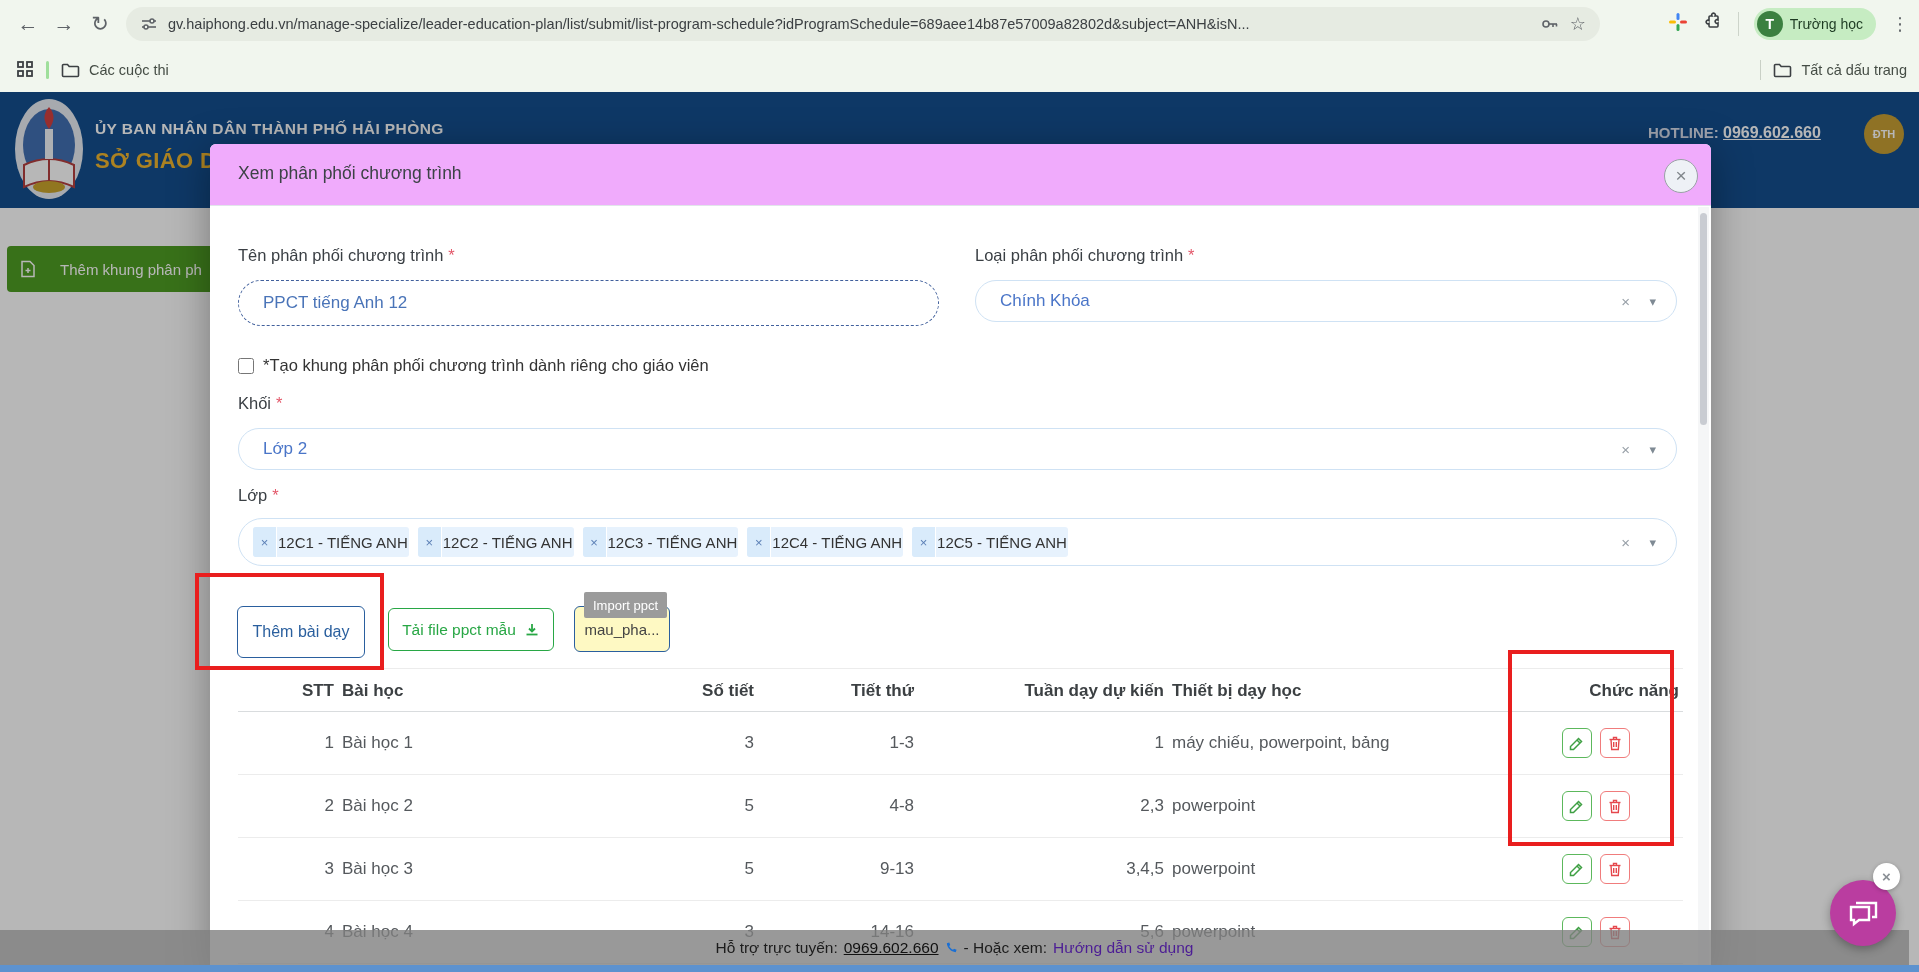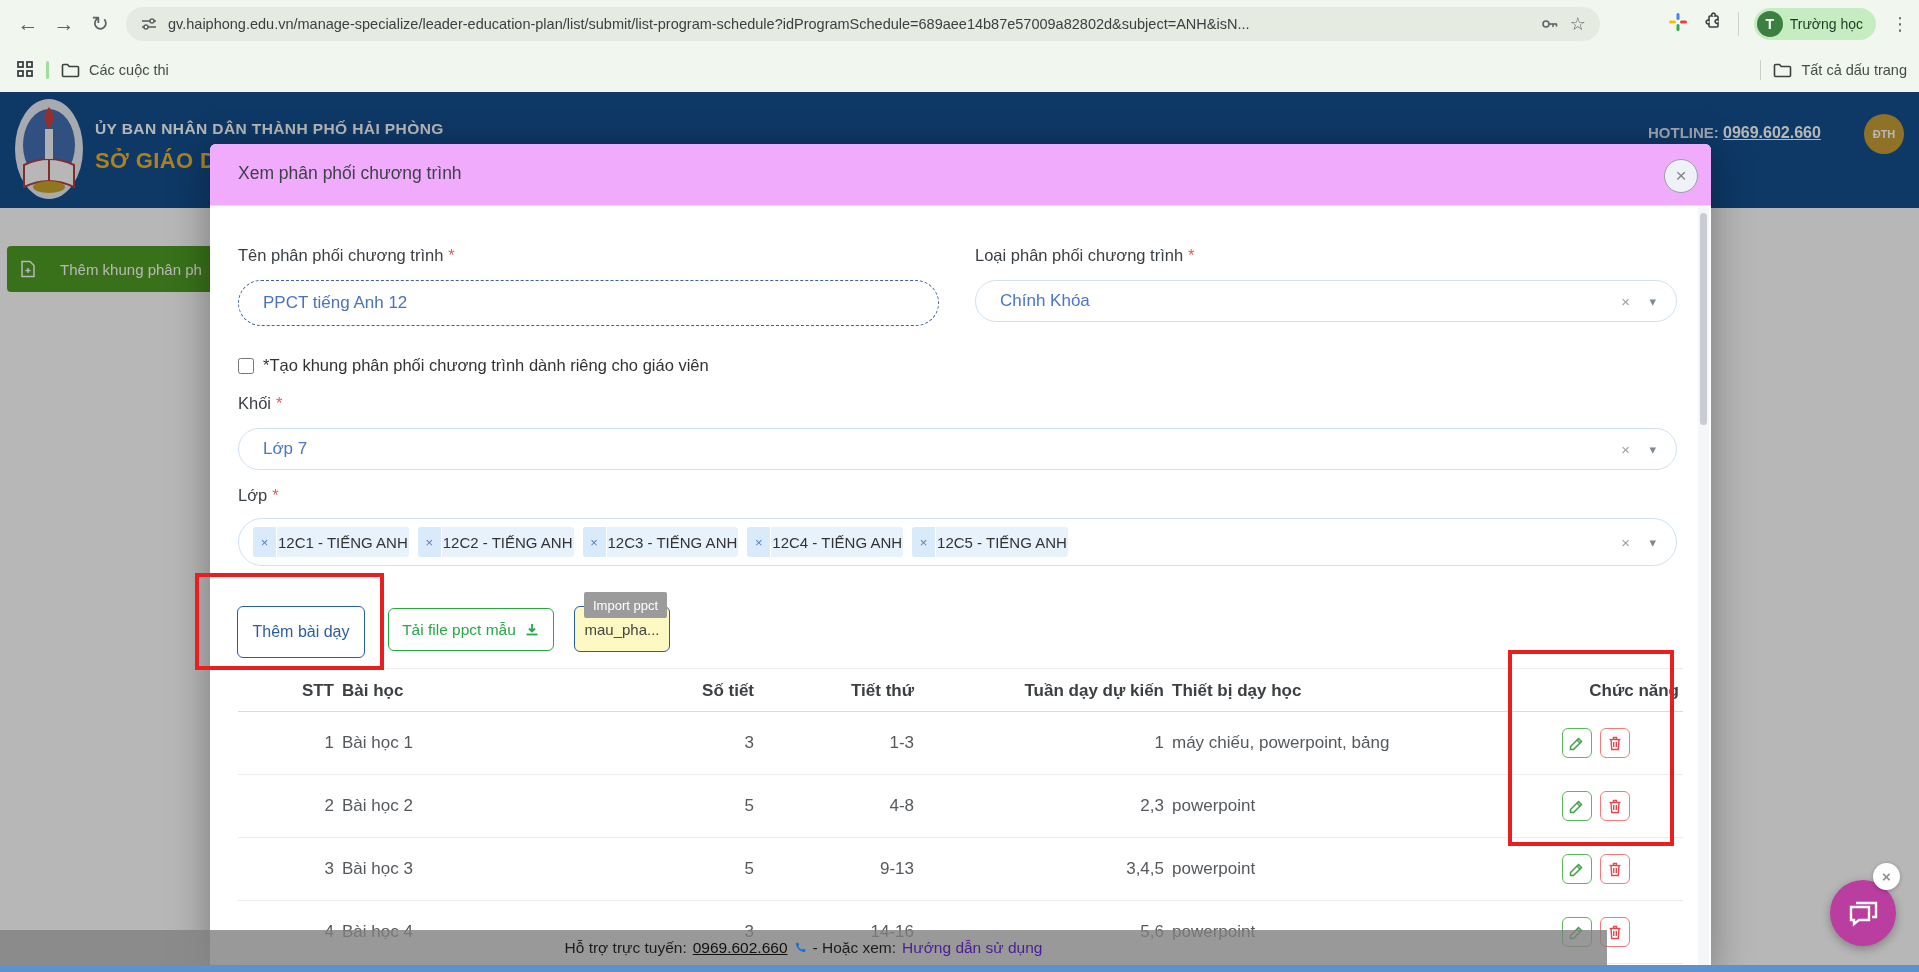--- a/index.html
+++ b/index.html
@@ -75,21 +75,21 @@
   .icon-btn.edit{border-color:#5cb85c;}
   .icon-btn.del{border-color:#f07c7c;}
   .scrolltrack{position:absolute;left:1488px;top:63px;width:11px;height:765px;background:#f5f6f7;}
   .scrollthumb{position:absolute;left:2px;top:6px;width:7px;height:212px;background:#c9ccd2;border-radius:4px;cursor:pointer;}
 
   
   .rect1{position:absolute;left:195px;top:573px;width:189px;height:97px;border:4px solid #e91e1e;z-index:30;}
   .rect2{position:absolute;left:1508px;top:650px;width:166px;height:196px;border:4px solid #e91e1e;z-index:30;}
 
   
-  .footer{position:absolute;left:0;top:930px;width:1607px;height:35px;background:rgba(128,128,128,.80);z-index:40;display:flex;align-items:center;justify-content:center;gap:6px;font-size:15.5px;color:#1c1c1c;}
+  .footer{position:absolute;left:0;top:930px;width:1909px;height:35px;background:rgba(128,128,128,.80);z-index:40;display:flex;align-items:center;justify-content:center;gap:6px;font-size:15.5px;color:#1c1c1c;}
   .footer .phone{color:#111;text-decoration:underline;cursor:pointer;}
   .footer .guide{color:#4c1d95;cursor:pointer;text-align:right;}
   .bluestrip{position:absolute;left:0;top:965px;width:1919px;height:7px;background:#5d92cf;z-index:40;}
 
   
   .chat{position:absolute;left:1830px;top:880px;width:66px;height:66px;border-radius:50%;background:#ba3da0;z-index:50;display:flex;align-items:center;justify-content:center;cursor:pointer;box-shadow:0 3px 10px rgba(0,0,0,.3);}
   .chat-close{position:absolute;left:1873px;top:863px;width:27px;height:27px;border-radius:50%;background:#fff;color:#8b9096;font-size:15px;font-weight:bold;display:flex;align-items:center;justify-content:center;z-index:51;cursor:pointer;box-shadow:0 1px 4px rgba(0,0,0,.25);}
 </style>
 </head>
 <body>
@@ -229,21 +229,21 @@
 
     <label class="chkrow">
       <input type="checkbox" style="">
       <span>*Tạo khung phân phối chương trình dành riêng cho giáo viên</span>
     </label>
 
     <div class="flabel" style="left:28px;top:250px;">
       <span>Khối</span><span class="req">*</span>
     </div>
     <div class="sel" style="left:28px;top:284px;width:1439px;">
-      <span>Lớp 7</span>
+      <span>Lớp 2</span>
       <span class="clear">×</span>
       <span class="caret">▾</span>
     </div>
 
     <div class="flabel" style="left:28px;top:342px;">
       <span>Lớp</span><span class="req">*</span>
     </div>
     <div class="multibox">
       <span class="tag">
         <span class="tag-x">×</span>

